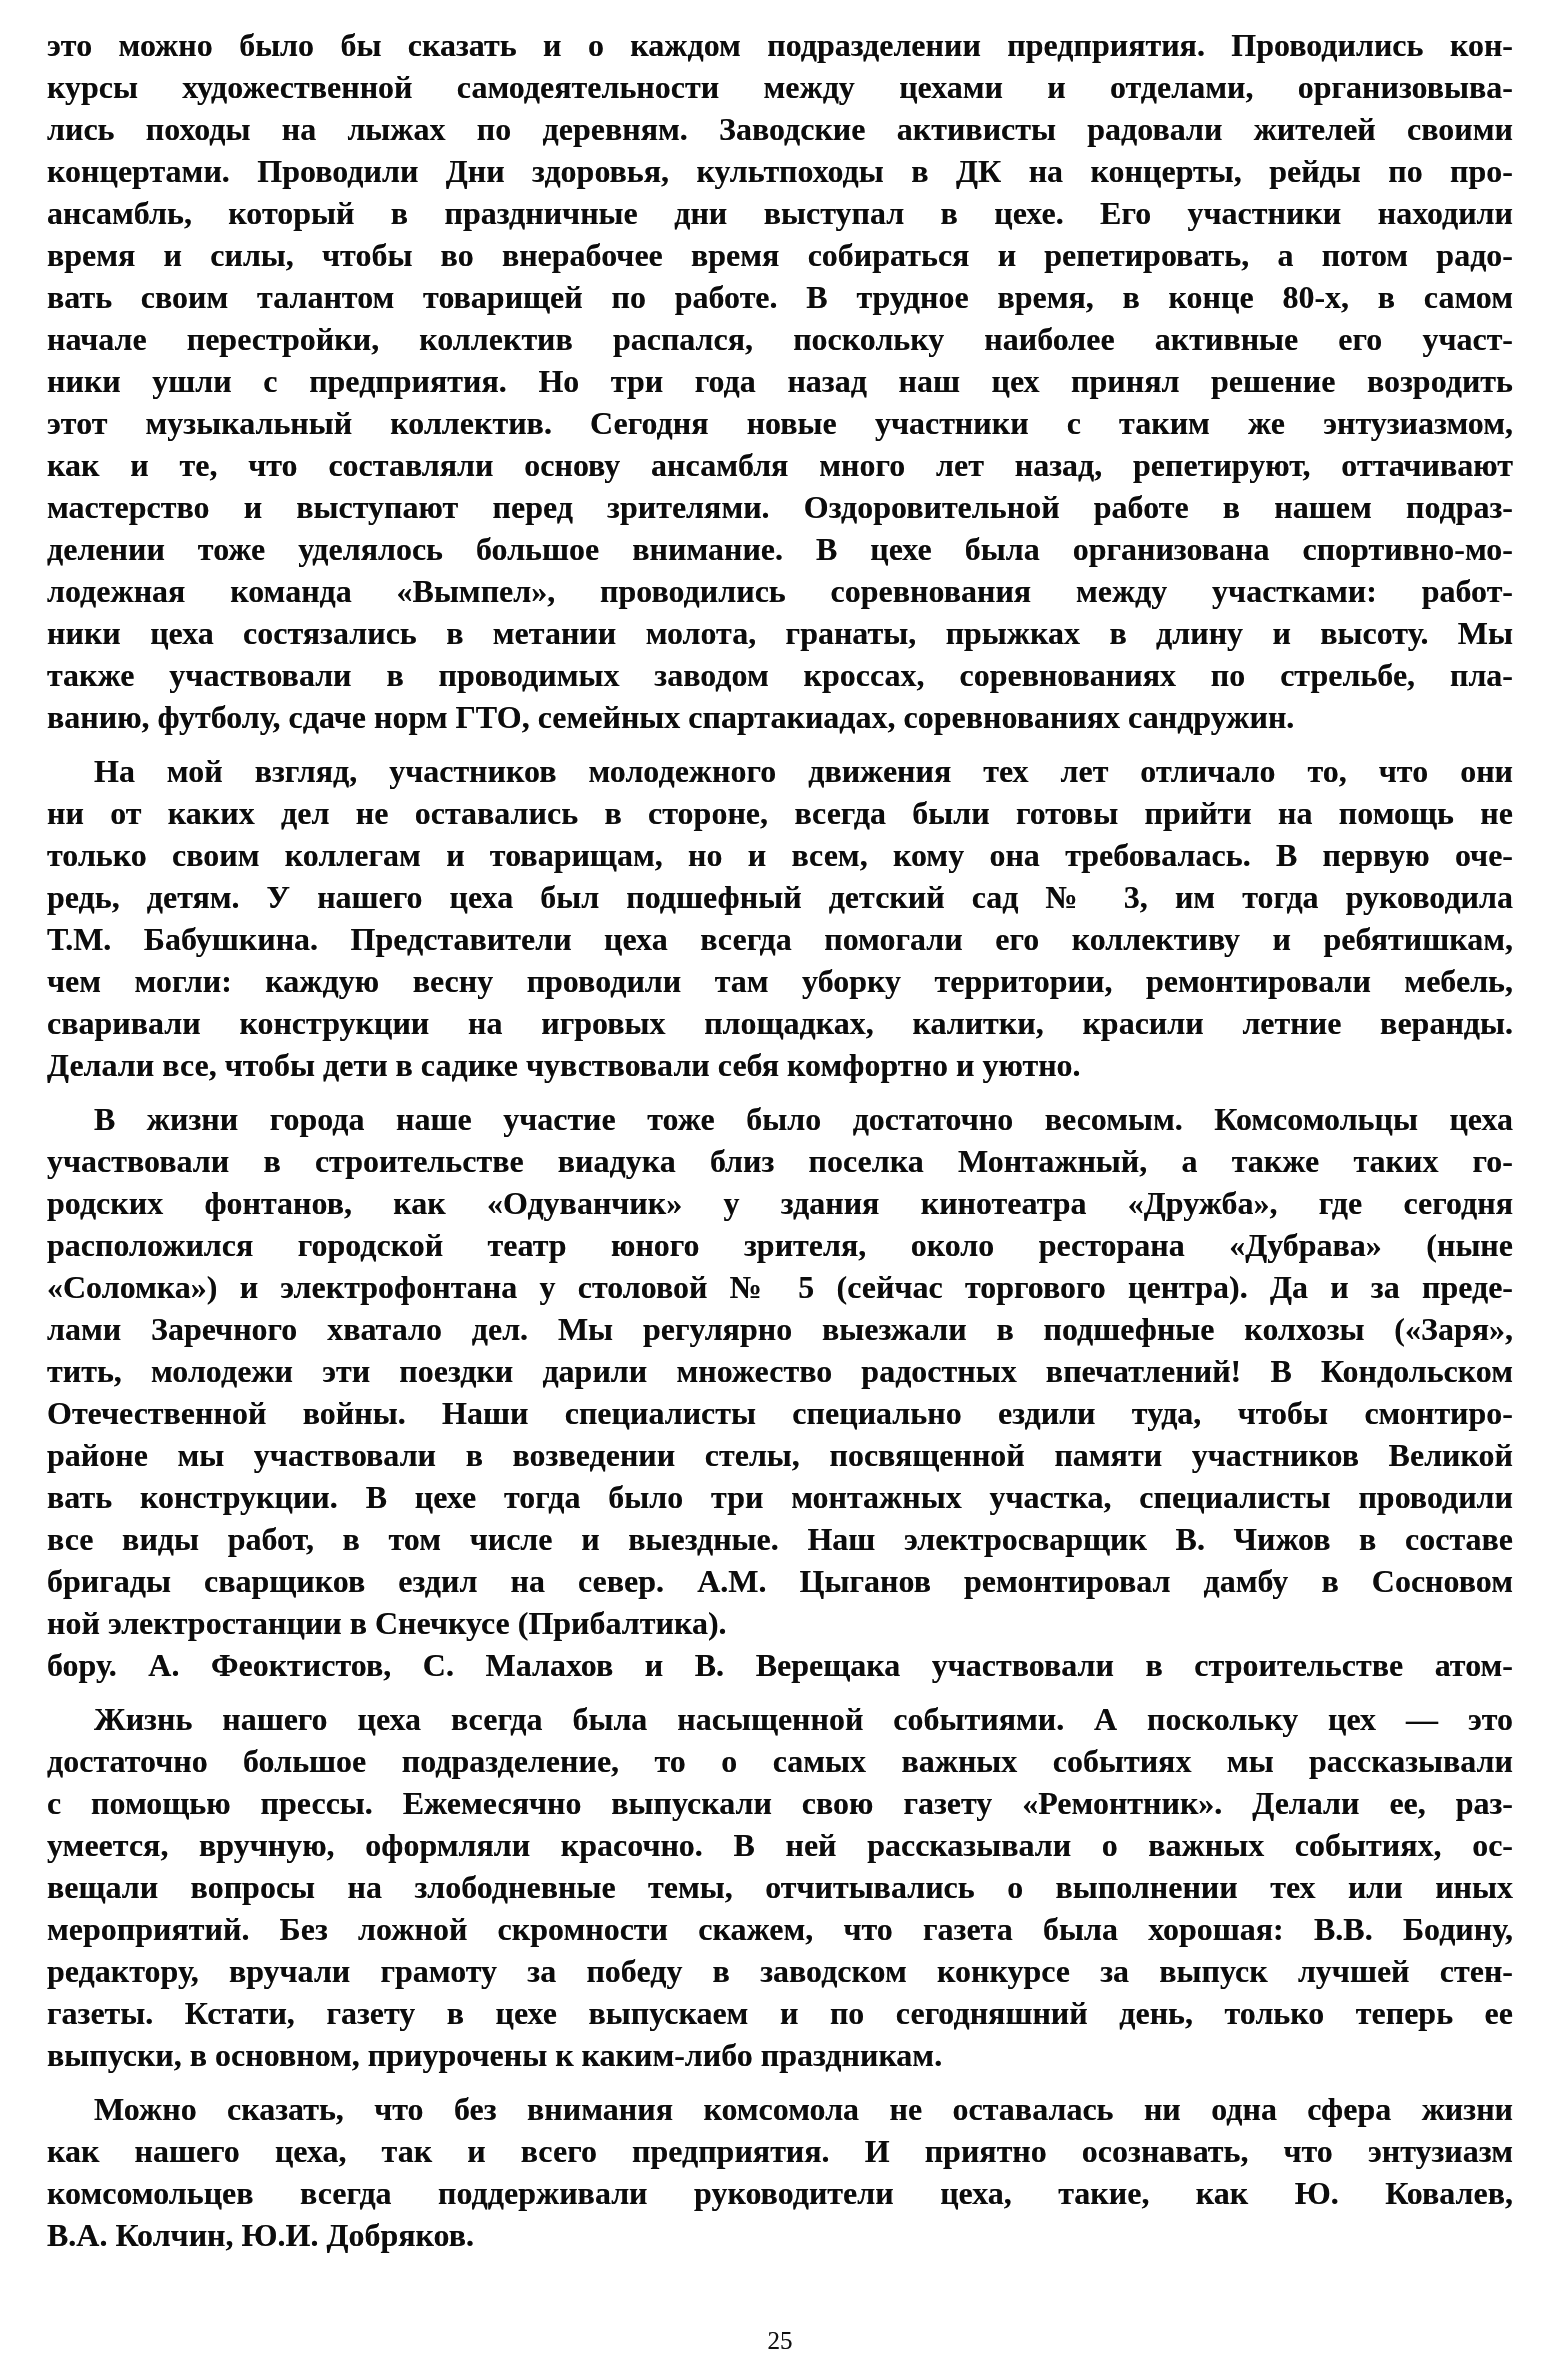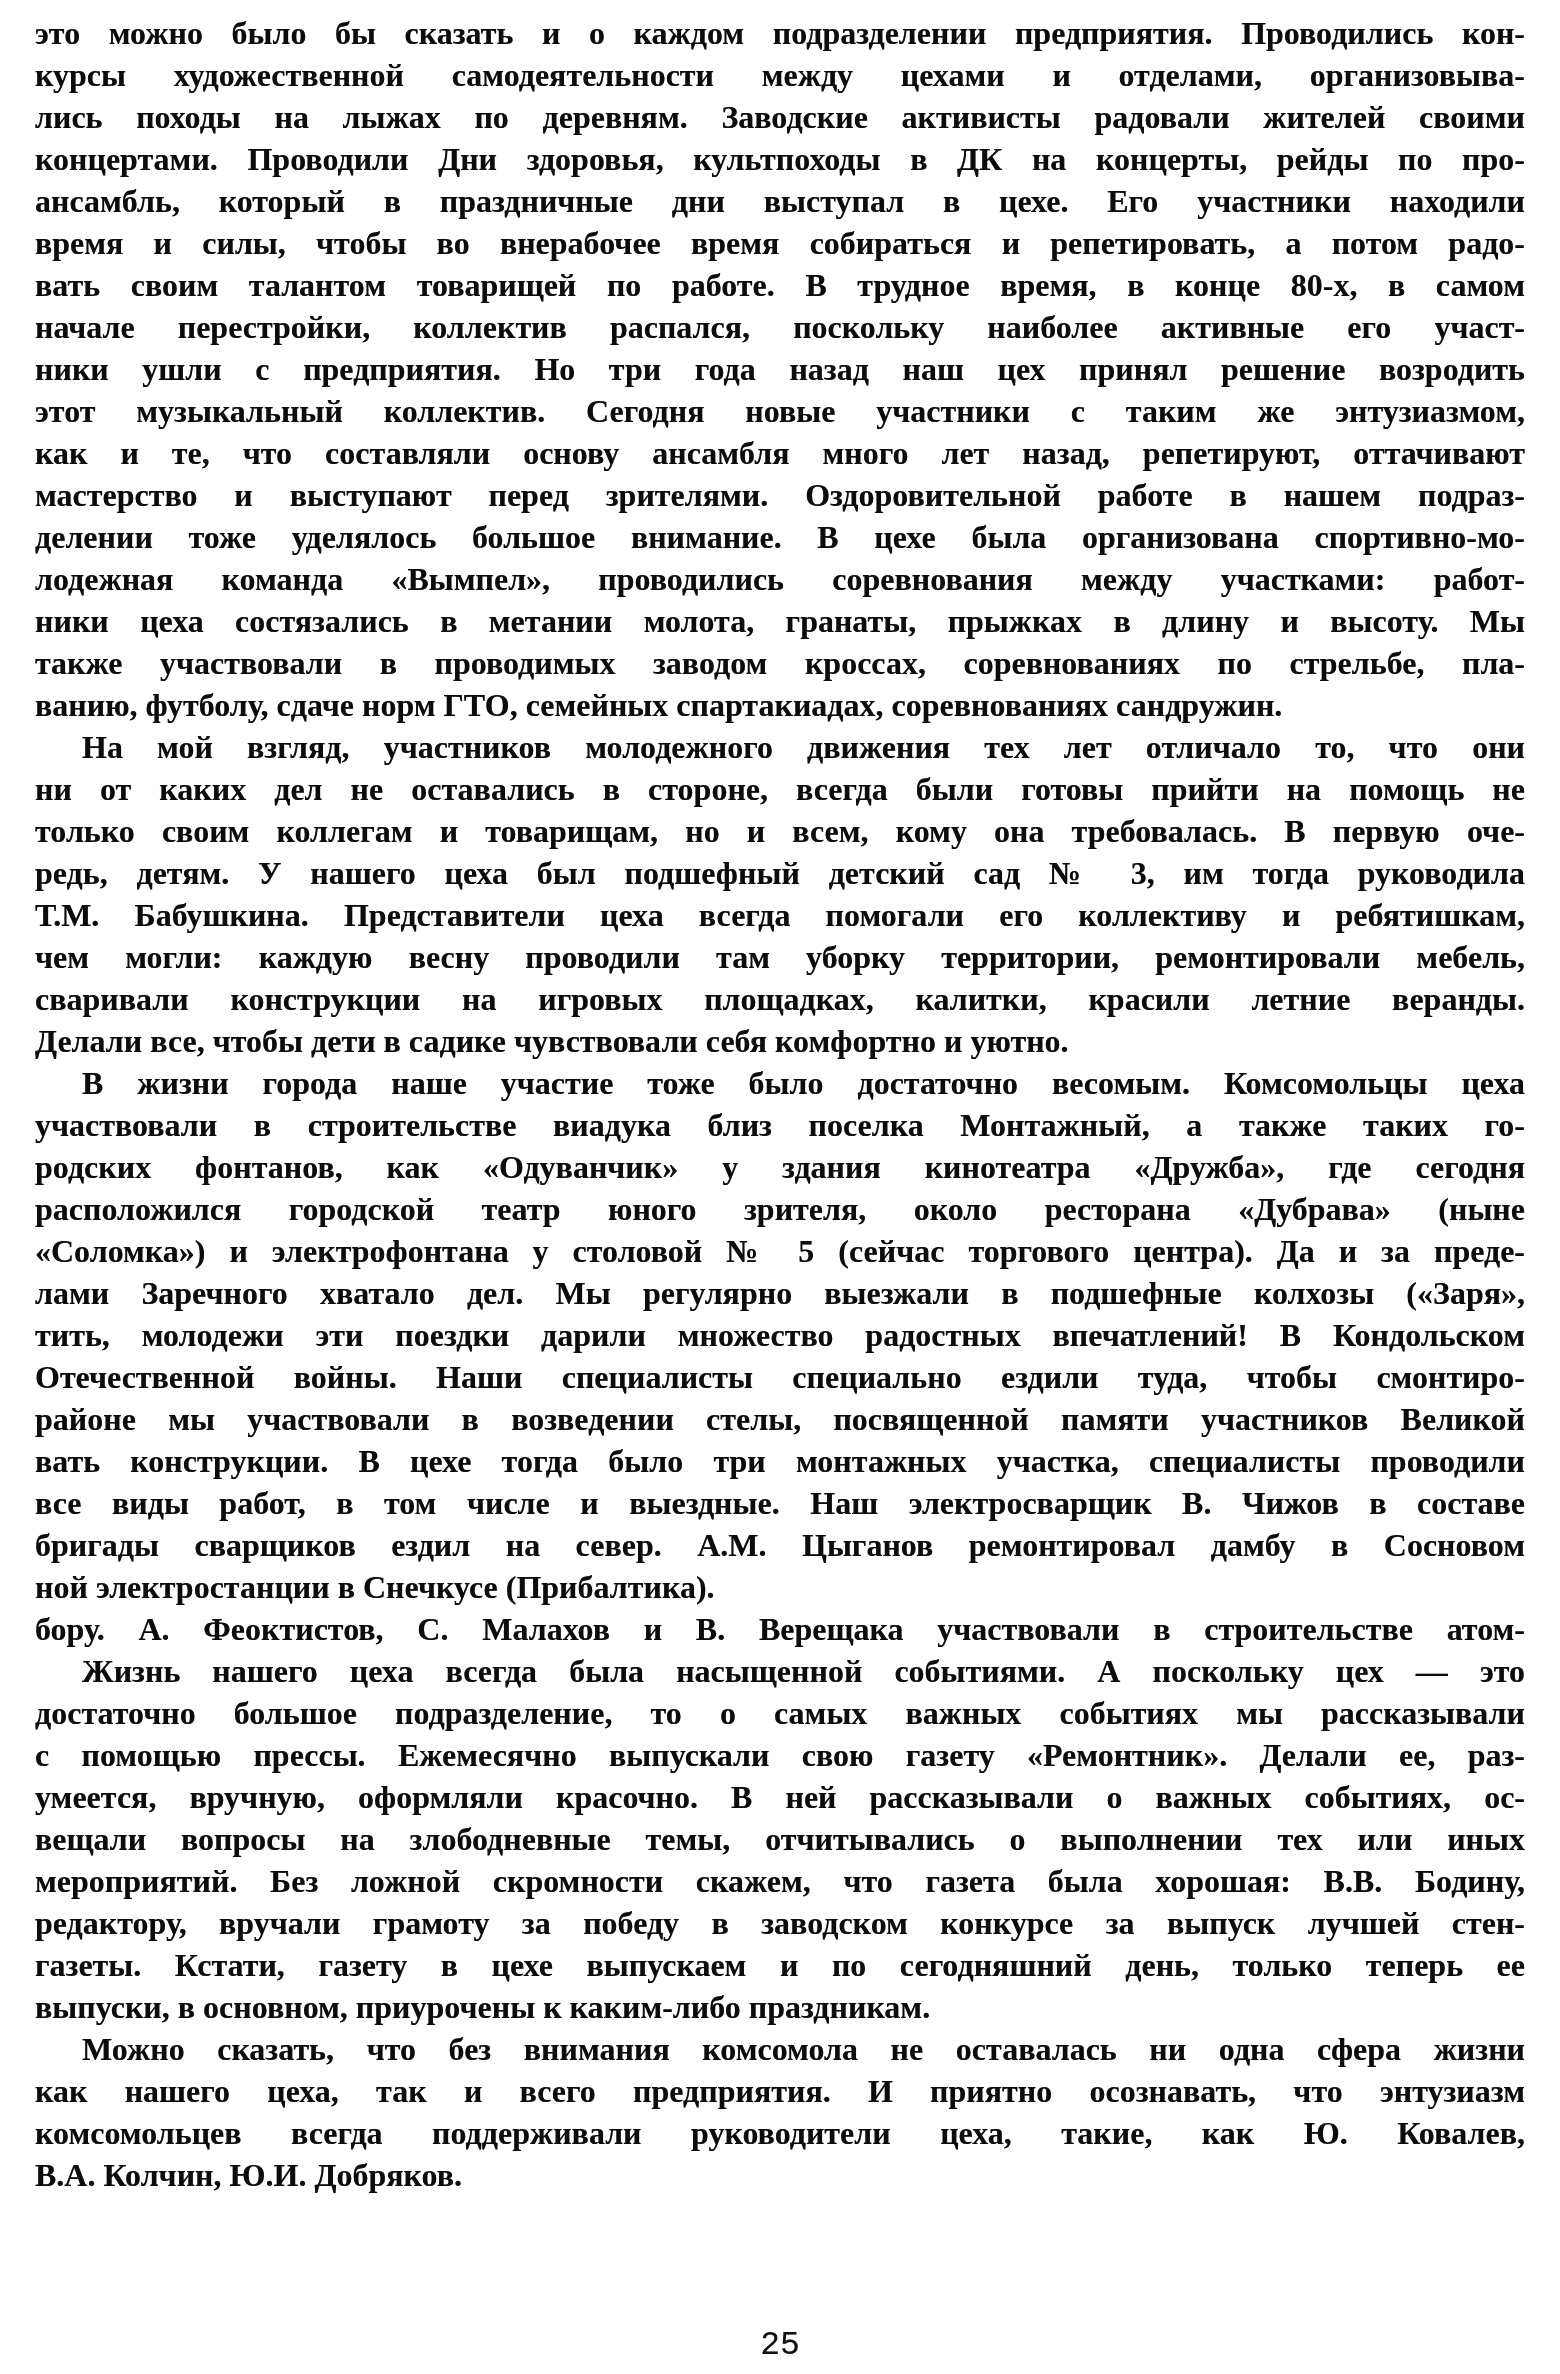--- a/index.html
+++ b/index.html
@@ -21,43 +21,43 @@
     top: 11.7px;
     width: 1490px;
     font-family: "Liberation Serif", "DejaVu Serif", serif;
     font-weight: 700;
     font-size: 32px;
     line-height: 42px;
     text-rendering: optimizeLegibility;
     text-shadow: 0 0 0.6px rgba(0,0,0,0.45);
   }
   .para {
-    margin: 0;
+    margin: 12px;
     padding: 0;
   }
   .line {
     text-align: justify;
     text-align-last: justify;
     white-space: normal;
   }
   .line.first-indent {
     text-indent: 47px;
   }
   .line.last-line {
     text-align-last: left;
   }
   .page-number {
     position: absolute;
     top: 2327px;
     left: 0;
     width: 100%;
     text-align: center;
-    font-family: Liberation Mono, monospace;
+    font-family: Liberation Serif, serif;
     font-weight: 400;
-    font-size: 33px;
+    font-size: 25px;
     color: #111111;
     text-shadow: 0 0 0.5px rgba(0,0,0,0.4);
   }
 </style>
 </head>
 <body>
 
 <div class="page">
   <div class="text-block">
       <div class="para">

